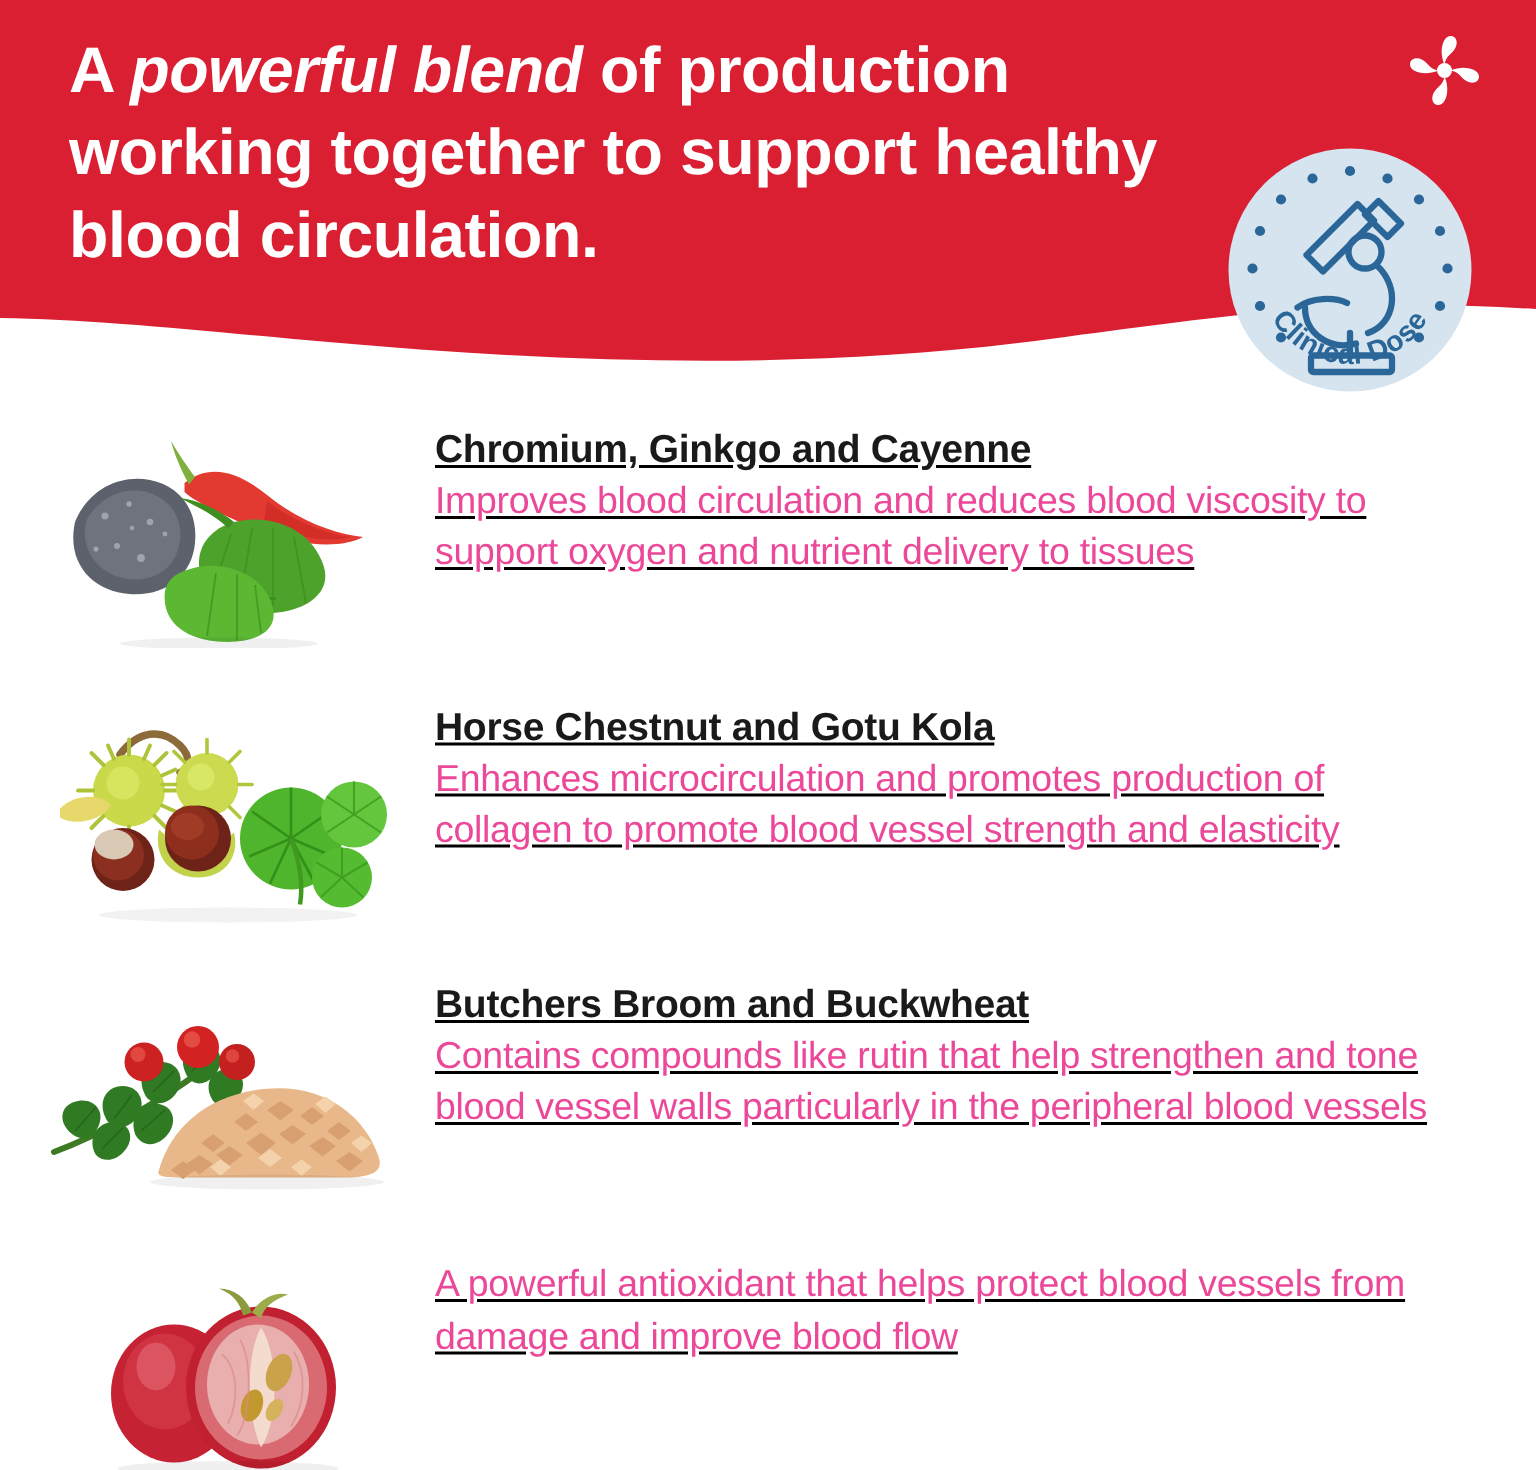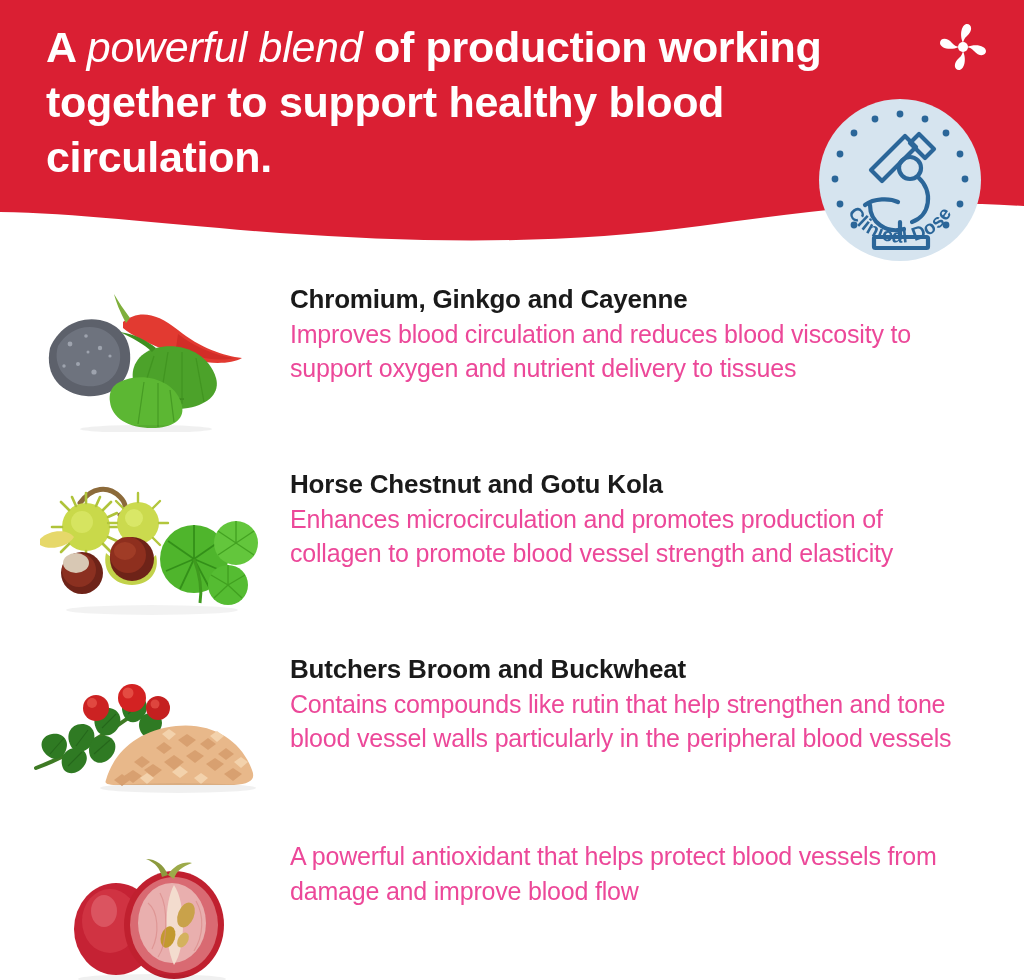--- a/index.html
+++ b/index.html
@@ -37,21 +37,21 @@
     top: 20px;
     width: 800px;
     color: #ffffff;
     font-size: 43px;
     font-weight: bold;
     line-height: 1.28;
     letter-spacing: -0.3px;
   }
   .banner-title .em {
     font-style: italic;
-    font-weight: normal;
+    font-weight: bold;
     text-align: right;
   }
 
   
   .flourish {
     position: absolute;
     left: 932px;
     top: 16px;
     width: 62px;
     height: 62px;
@@ -91,20 +91,21 @@
     position: absolute;
     left: 28px;
     top: 12px;
     width: 240px;
     height: 150px;
   }
 
   .row-text {
     padding-top: 14px;
     padding-right: 56px;
+    text-decoration: underline;
   }
   .row-title {
     color: #1a1a1a;
     font-size: 26px;
     font-weight: bold;
     line-height: 1.18;
     letter-spacing: -0.2px;
     margin-bottom: 2px;
   }
   .row-desc {

